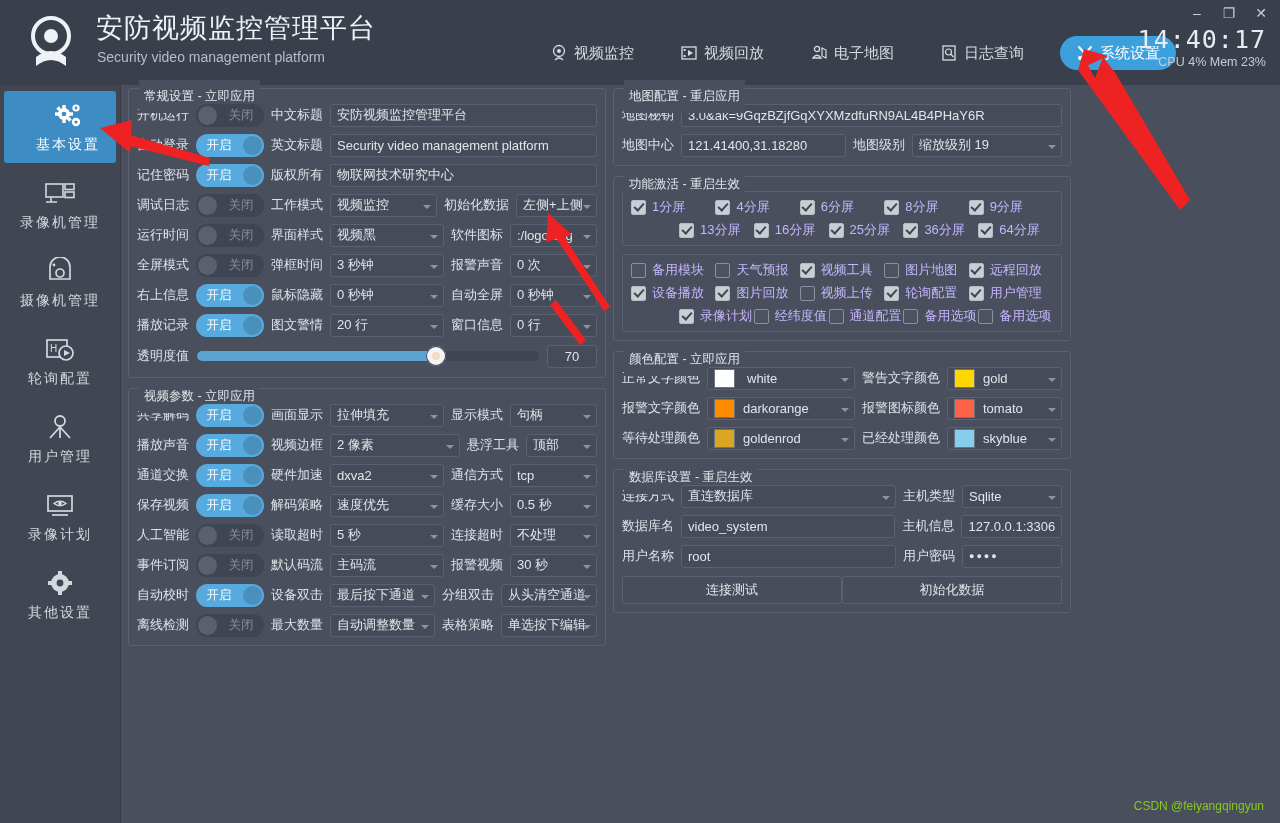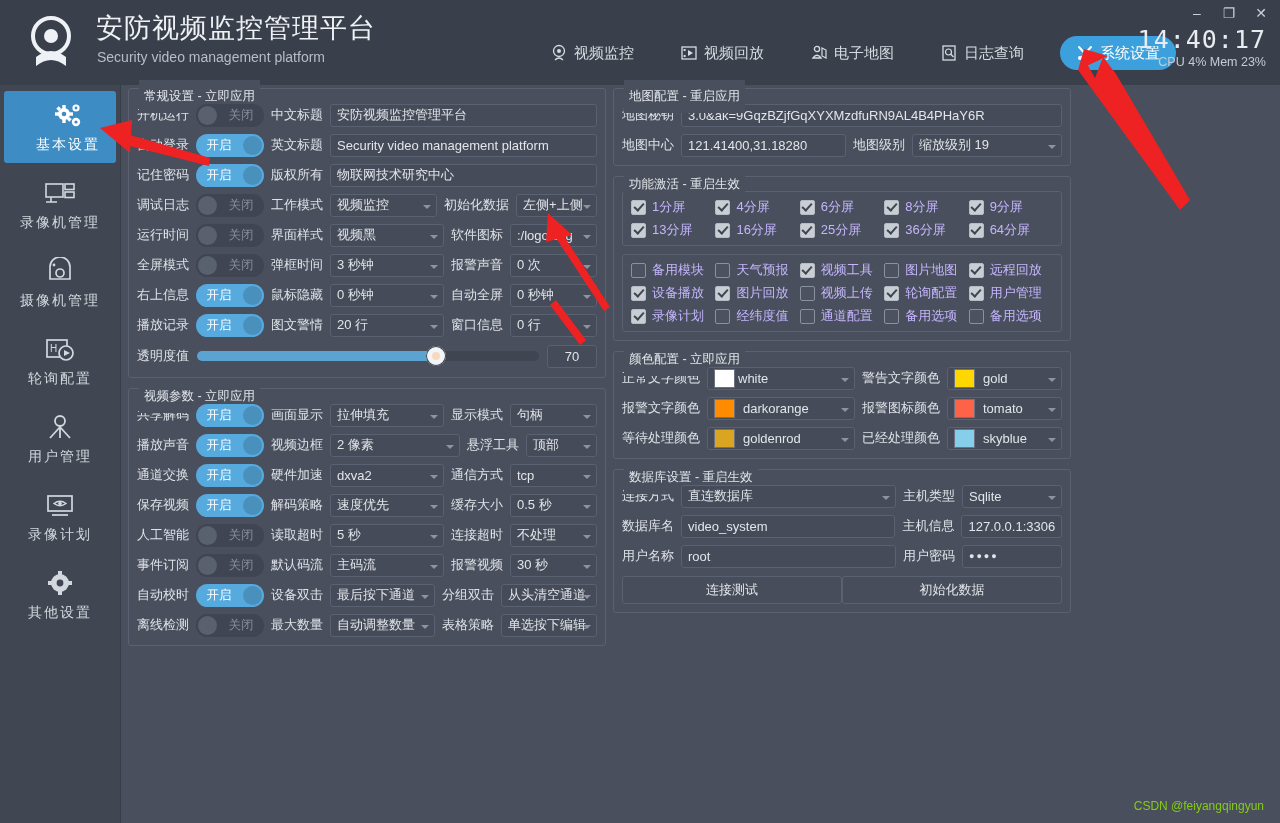--- a/index.html
+++ b/index.html
@@ -69,21 +69,21 @@
   .slider{position:relative;flex:1 1 auto;height:10px;border-radius:5px;background:#3f4551;}
   .slider .fill{position:absolute;left:0;top:0;height:10px;border-radius:5px;background:#5ba3d0;}
   .slider .handle{position:absolute;top:-5px;width:20px;height:20px;border-radius:50%;background:#f2f5f8;box-shadow:0 0 0 1px #3a404b inset;}
   .slider .handle:after{content:"";position:absolute;left:6px;top:6px;width:8px;height:8px;border-radius:50%;background:#f7d9c0;}
   .slidval{width:50px;height:23px;}
 
   
   .cbbox{border:1px solid #5a6170;border-radius:3px;padding:6px 8px;margin-bottom:8px;}
   .cbbox:last-child{margin-bottom:0;}
   .cbrow{display:flex;margin-bottom:5px;}
-  .cbrow:last-child{margin-bottom:0;}
+  .cbrow:last-child{margin-bottom:0;margin-left:48px;}
   .cb{flex:1 1 0;display:flex;align-items:center;gap:6px;font-size:13px;color:#c4b5fd;cursor:pointer;white-space:nowrap;}
   .box{width:13px;height:13px;border:1px solid #8b919d;border-radius:2px;background:#4c525f;flex:0 0 auto;position:relative;}
   .box.checked{background:#c9cdd4;border-color:#b6bbc4;}
   .box.checked:after{content:"";position:absolute;left:3.5px;top:0.5px;width:4px;height:8px;border:solid #3e4450;border-width:0 2px 2px 0;transform:rotate(42deg);}
 
   
   .swatch{width:19px;height:17px;flex:0 0 auto;border:1px solid #6d7381;}
 
   
   .btnrow{display:flex;margin-top:8px;}
@@ -686,21 +686,21 @@
             </label>
         </div>
       </div>
     </div>
 
     <div class="group">
       <div class="group-title">颜色配置 - 立即应用</div>
 
       <div class="row">
         <span class="lbl">正常文字颜色</span>
-        <div class="field combo" style="width:148px;gap:3px">
+        <div class="field combo" style="width:148px;gap:12px">
             <span class="swatch" id="sw00" style="background: rgb(255, 255, 255);"></span>
             <span>white</span>
             <i class="caretv"></i>
           </div>
         <span class="lbl">警告文字颜色</span>
         <div class="field combo flex1" style="gap:8px">
             <span class="swatch" id="sw01" style="background: rgb(255, 215, 0);"></span>
             <span>gold</span>
             <i class="caretv"></i>
           </div>

